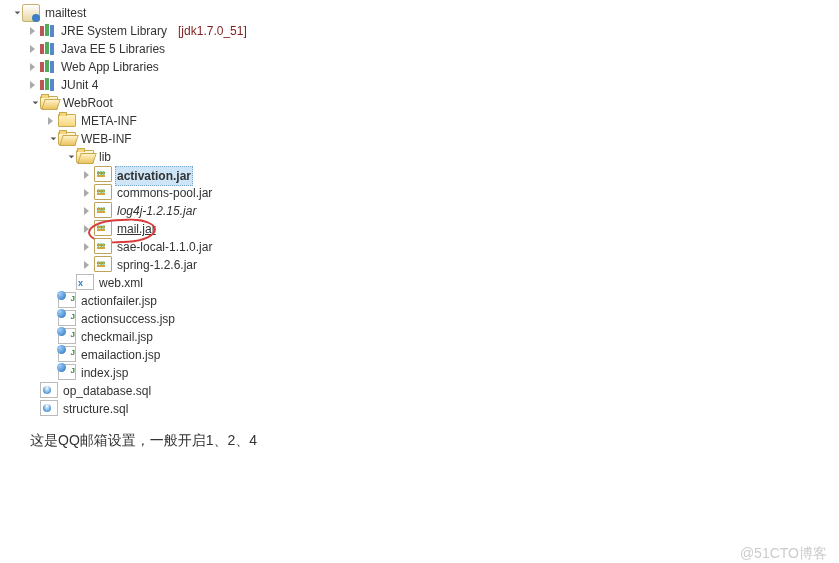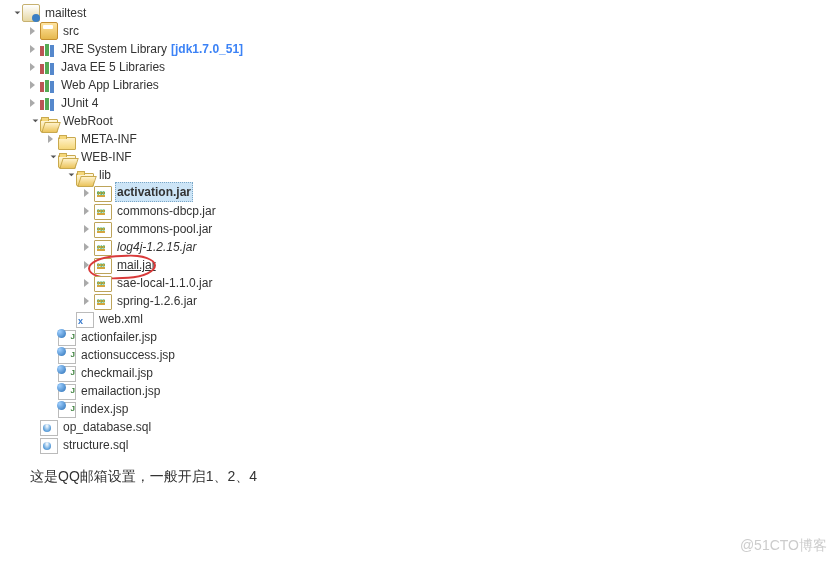--- a/index.html
+++ b/index.html
@@ -1,28 +1,28 @@
 <!DOCTYPE html>
 <html><head>
 <meta charset="utf-8">
 <style>
   body { margin:0; font-family:"Segoe UI","Microsoft YaHei",sans-serif; font-size:12px; color:#333; background:#fff; width:839px; }
   .tree { padding:4px 0 0 10px; }
-  .row { display:flex; align-items:flex-end; height:18px; line-height:18px; white-space:nowrap; }
+  .row { display:flex; align-items:flex-start; height:18px; line-height:18px; white-space:nowrap; }
   .sp { display:inline-block; width:18px; height:18px; flex:0 0 18px; }
   .arr { display:inline-block; width:12px; height:18px; flex:0 0 12px; position:relative; cursor:default; }
   .arr::before { content:""; position:absolute; left:2px; top:5px; }
   .arr.op::before { width:0;height:0;border-left:4px solid transparent;border-top:4px solid transparent;border-right:4px solid #555;transform:rotate(45deg); top:4px; }
   .arr.cl::before { width:0;height:0;border-top:4px solid transparent;border-bottom:4px solid transparent;border-left:5px solid #aaa; top:5px; }
   .ic { display:inline-block; width:16px; height:16px; flex:0 0 16px; margin-right:3px; position:relative; }
   .lbl { padding:0 2px; }
   .sel .lbl { background:#cde5f7; border:1px dotted #7aa7c7; padding:0 1px; }
-  .qual { color:#3b82f6; margin-left:2px;font-weight:bold; }
+  .qual { color:#7f1d1d; margin-left:9px; }
   .mark { position:absolute; border:2px solid #d93a3a; border-radius:50%/60%; width:64px; height:20px; transform:rotate(-3deg); pointer-events:none; }
-  .watermark { position:absolute; right:12px; bottom:8px; color:#ccc; font-size:14px; }
+  .watermark { position:absolute; right:12px; bottom:0; color:#ccc; font-size:14px; }
   .caption { margin:14px 4px 8px 30px; font-size:14px; color:#333; }
   
   .i-prj { background:linear-gradient(#fff,#e6d7a3); border:1px solid #c7b170; border-radius:2px; }
   .i-prj::after{content:"";position:absolute;right:-1px;bottom:-1px;width:8px;height:8px;background:#3b7fc4;border-radius:50%;}
   .i-src { background:linear-gradient(#ffe4a0,#e6b84d); border:1px solid #c48f30; border-radius:2px; }
   .i-src::after{content:"";position:absolute;left:2px;top:2px;width:10px;height:4px;background:#fff;border-radius:1px;}
   .i-lib { }
   .i-lib::before{content:"";position:absolute;left:0;top:4px;width:4px;height:10px;background:#b55;}
   .i-lib::after{content:"";position:absolute;left:5px;top:2px;width:4px;height:12px;background:#5a5;box-shadow:5px 1px 0 0 #58c;}
   .i-fcl { background:linear-gradient(#fff2c9,#f5d77a); border:1px solid #c9a94e; border-radius:1px; width:15px; height:11px; top:2px; }
@@ -45,26 +45,20 @@
 <body>
 
 <div class="tree">
 
   <div class="row">
     <span class="arr op"></span>
     <span class="ic i-prj"></span>
     <span class="lbl">mailtest</span>
   </div>
 
-  <div class="row">
-    <span class="sp"></span>
-    <span class="arr cl"></span>
-    <span class="ic i-src"></span>
-    <span class="lbl">src</span>
-  </div>
 
   <div class="row">
     <span class="sp"></span>
     <span class="arr cl"></span>
     <span class="ic i-lib"></span>
     <span class="lbl">JRE System Library</span>
     <span class="qual">[jdk1.7.0_51]</span>
   </div>
 
   <div class="row">
@@ -122,29 +116,20 @@
 
   <div id="jars-container">
       <div class="row sel" style="position: relative; font-weight: bold;">
         <span class="sp"></span>
         <span class="sp"></span>
         <span class="sp"></span>
         <span class="sp"></span>
         <span class="arr cl"></span>
         <span class="ic i-jar"></span>
         <span class="lbl">activation.jar</span>
-      </div>
-      <div class="row" style="position: relative;">
-        <span class="sp"></span>
-        <span class="sp"></span>
-        <span class="sp"></span>
-        <span class="sp"></span>
-        <span class="arr cl"></span>
-        <span class="ic i-jar"></span>
-        <span class="lbl">commons-dbcp.jar</span>
       </div>
       <div class="row" style="position: relative;">
         <span class="sp"></span>
         <span class="sp"></span>
         <span class="sp"></span>
         <span class="sp"></span>
         <span class="arr cl"></span>
         <span class="ic i-jar"></span>
         <span class="lbl">commons-pool.jar</span>
       </div>

